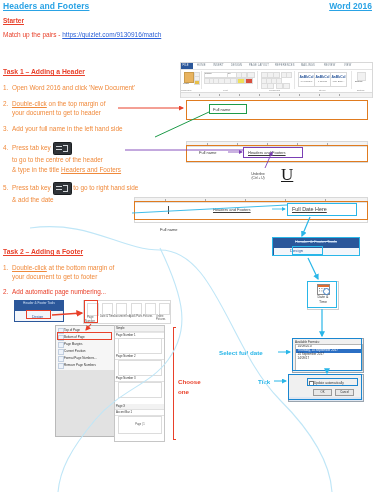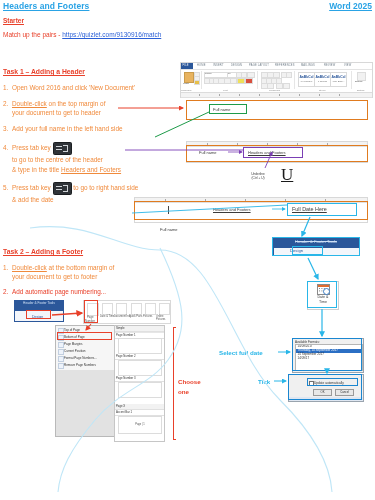--- a/index.html
+++ b/index.html
@@ -89,21 +89,21 @@
   .brace::before,.brace::after{content:"";position:absolute;left:-1.2px;width:3px;height:1.2px;background:#e8402a;}
   .brace::before{top:0;}
   .brace::after{bottom:0;}
   .fullname-cap{position:absolute;font-size:4px;color:#3b3b3b;}
   svg.overlay{position:absolute;left:0;top:0;width:375px;height:500px;pointer-events:none;}
 </style>
 </head>
 <body>
 
 <div class="abs doc-title">Headers and Footers</div>
-<div class="abs doc-ver">Word 2025</div>
+<div class="abs doc-ver">Word 2016</div>
 <div class="abs starter">Starter</div>
 <div class="abs matchrow"><span>Match up the pairs  -  </span><a href="#">https://quizlet.com/9130916/match</a></div>
 
 <div class="abs task-h" style="left:3px;top:68px;">Task 1 – Adding a Header</div>
 
 <div class="abs step" style="left:3px;top:84px;">
   <span class="num">1.</span><span>Open Word 2016 and click 'New Document'</span>
 </div>
 
 <div class="abs step" style="left:3px;top:100px;">

